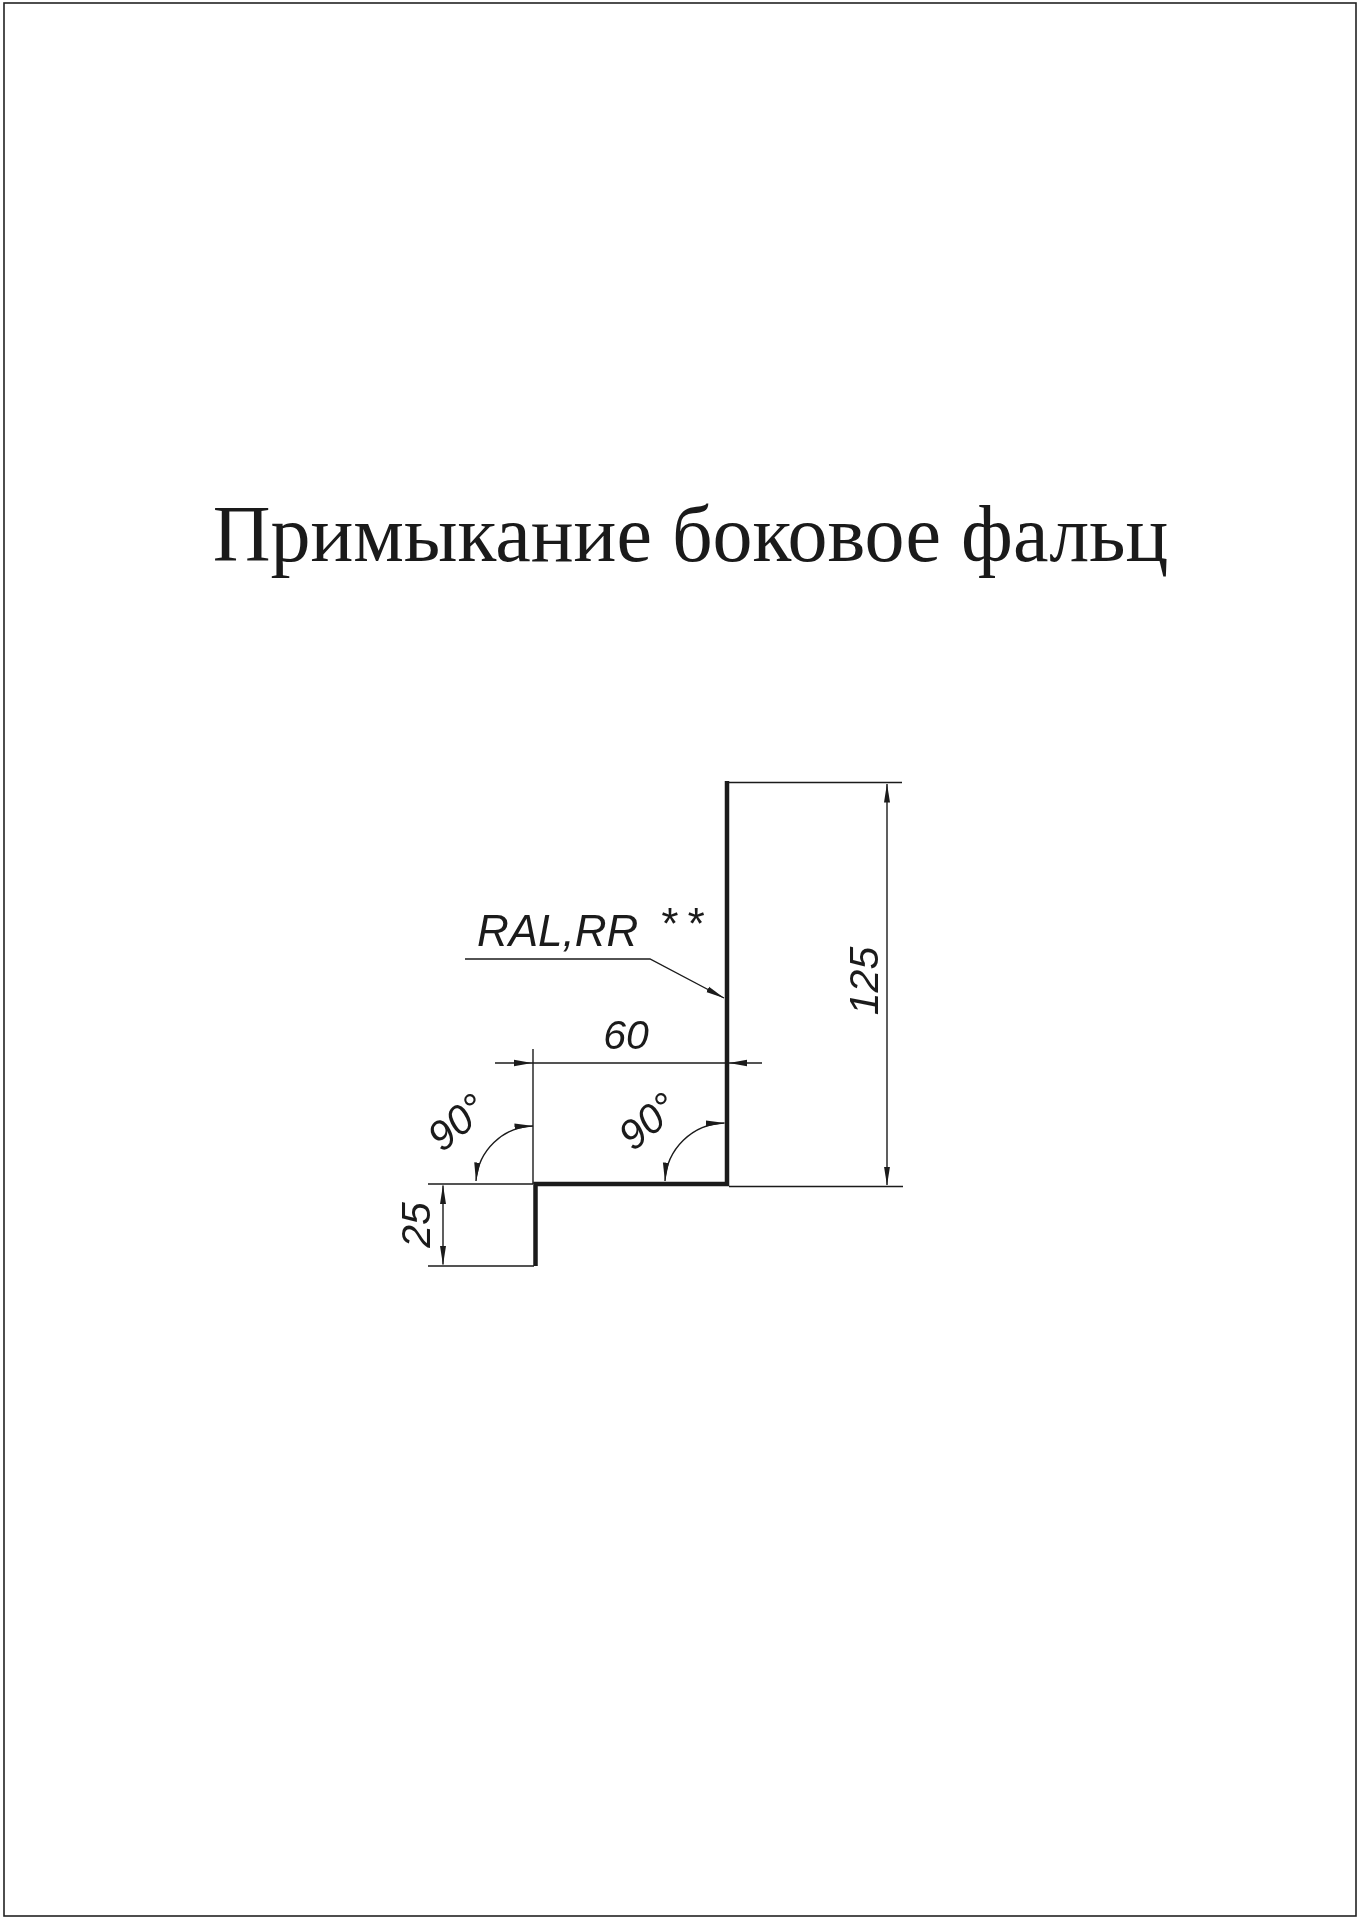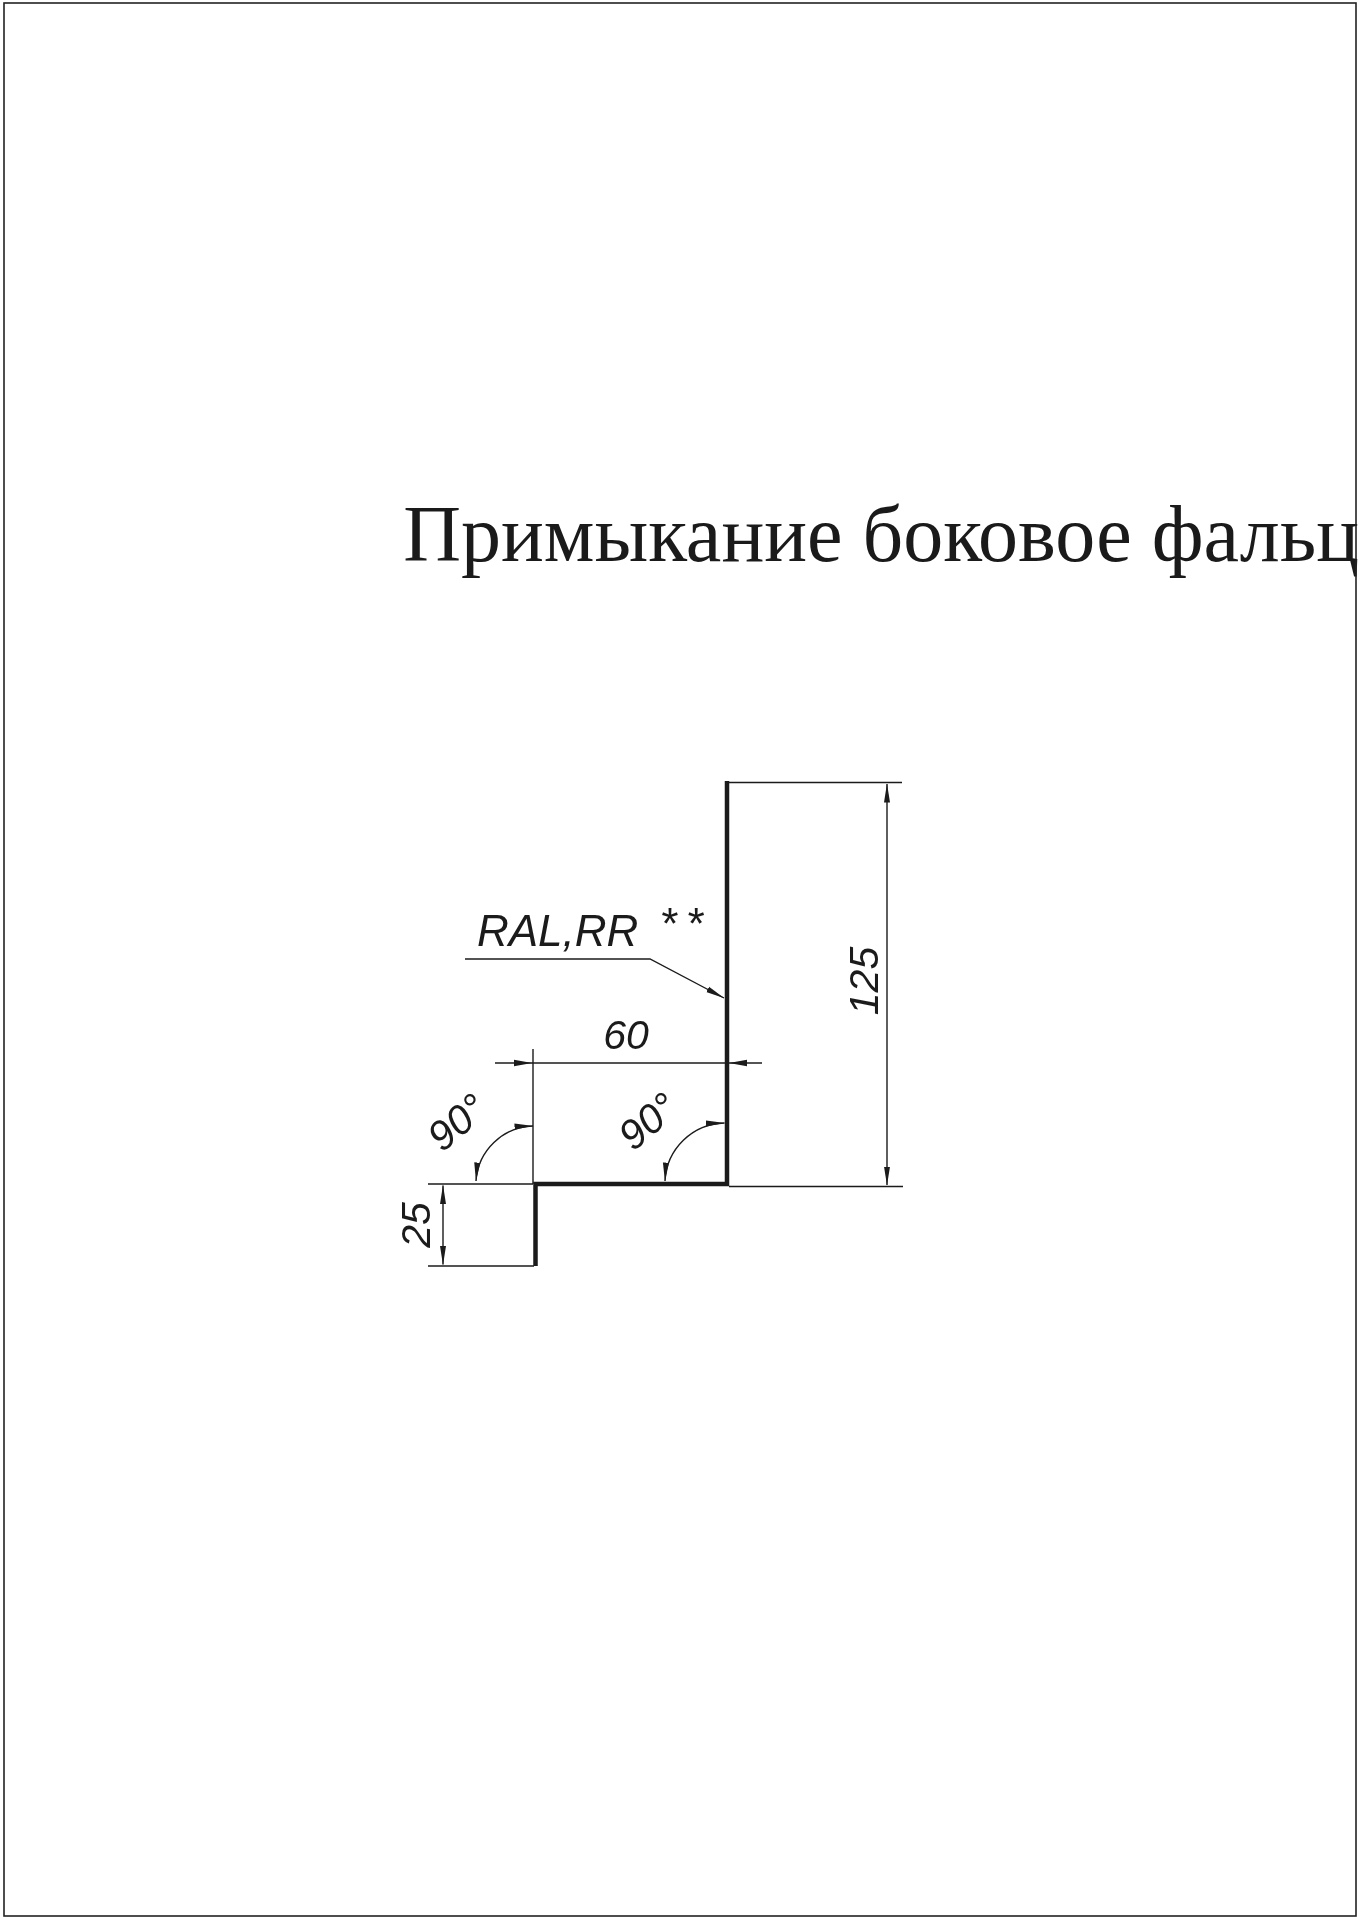--- a/index.html
+++ b/index.html
@@ -12,21 +12,21 @@
     font-family: "Liberation Sans", sans-serif;
   }
   .page-title {
     position: absolute;
     top: 494px;
     left: 0;
     width: 100%;
     margin: 0;
     padding-left: 22px;
     box-sizing: border-box;
-    text-align: right;
+    text-align: center;
     font-family: "Liberation Serif", serif;
     font-weight: normal;
     font-size: 80px;
     line-height: 1;
     color: #1a1a1a;
     white-space: nowrap;
   }
   .drawing-svg {
     position: absolute;
     top: 0; left: 0;

